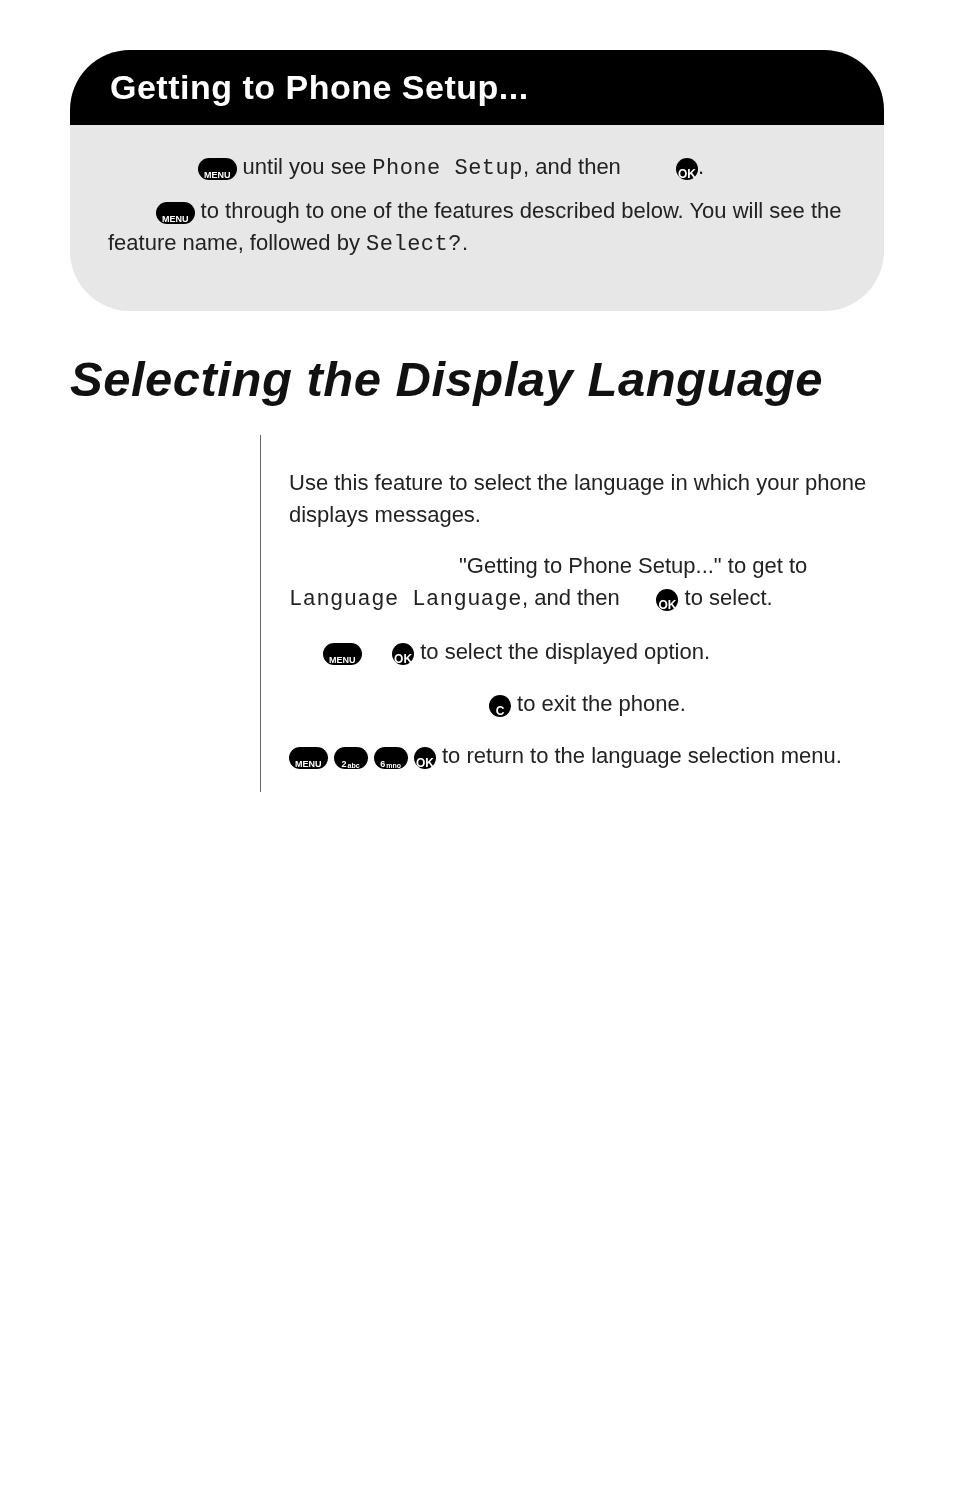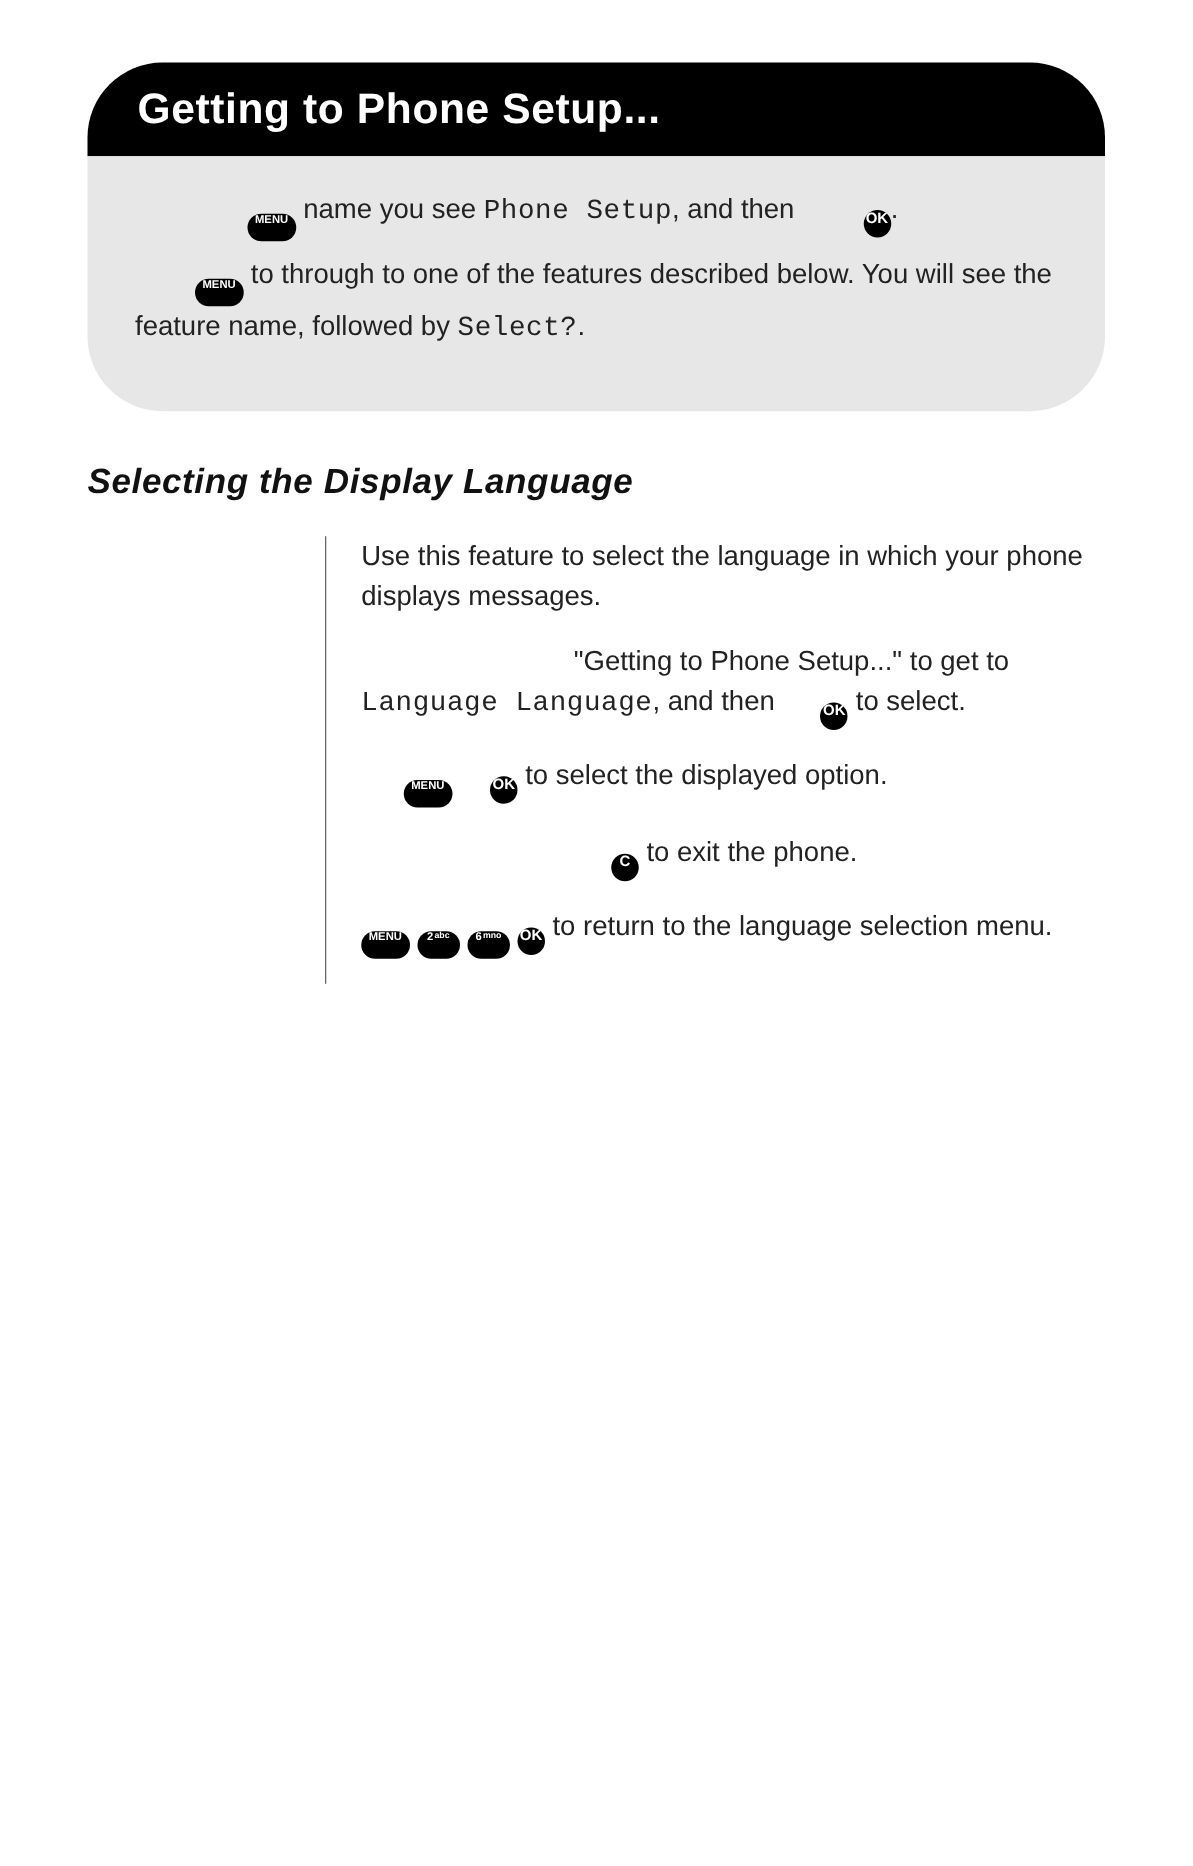--- a/index.html
+++ b/index.html
@@ -42,57 +42,58 @@
 
   .grey-body p {
     margin: 6px 0 10px 0;
   }
 
   
   .section-heading {
     font-family: Arial, Helvetica, sans-serif;
     font-weight: 900;
     font-style: italic;
-    font-size: 28px;
+    font-size: 49px;
     letter-spacing: 0.5px;
     margin: 40px 0 28px 0;
   }
 
   
   .content {
     display: flex;
   }
   .content .rule {
     width: 1px;
     background: #666;
     margin-left: 190px;
   }
   .content .body {
     flex: 1;
     padding-left: 28px;
     font-size: 22px;
     font-weight: 300;
     line-height: 1.45;
     color: #222;
+    margin-top: 32px;
   }
   .content .body p {
     margin: 0 0 20px 0;
   }
 
   
   .lcd {
     font-family: "Courier New", Courier, monospace;
     letter-spacing: 0.5px;
     font-weight: 500;
   }
 
   
   .pill {
     display: inline-flex;
-    align-items: flex-start;
+    align-items: flex-end;
     justify-content: center;
     background: #000;
     color: #fff;
     border-radius: 999px;
     font-family: Arial, Helvetica, sans-serif;
     font-weight: 700;
     vertical-align: -4px;
     line-height: 1;
   }
   .pill.small {
@@ -128,21 +129,21 @@
 <div class="page">
 
   <div class="black-banner">
     <span>Getting to Phone Setup...</span>
   </div>
 
   <div class="grey-body">
     <p style="padding-left:90px;">
       <span class="pill small">
           <span>MENU</span>
-        </span><span> name you see </span><span class="lcd">Phone Setup</span><span>, and then </span>&nbsp;&nbsp;&nbsp;&nbsp;&nbsp;&nbsp;&nbsp;&nbsp;<span class="pill circle">
+        </span><span> until you see </span><span class="lcd">Phone Setup</span><span>, and then </span>&nbsp;&nbsp;&nbsp;&nbsp;&nbsp;&nbsp;&nbsp;&nbsp;<span class="pill circle">
           <span>OK</span>
         </span><span>.</span>
     </p>
     <p>
       <span style="display:inline-block;width:48px;"></span><span class="pill small">
           <span>MENU</span>
         </span><span> to through to one of the features described below. You will see the feature name, followed by </span><span class="lcd">Select?</span><span>.</span>
     </p>
   </div>
 

